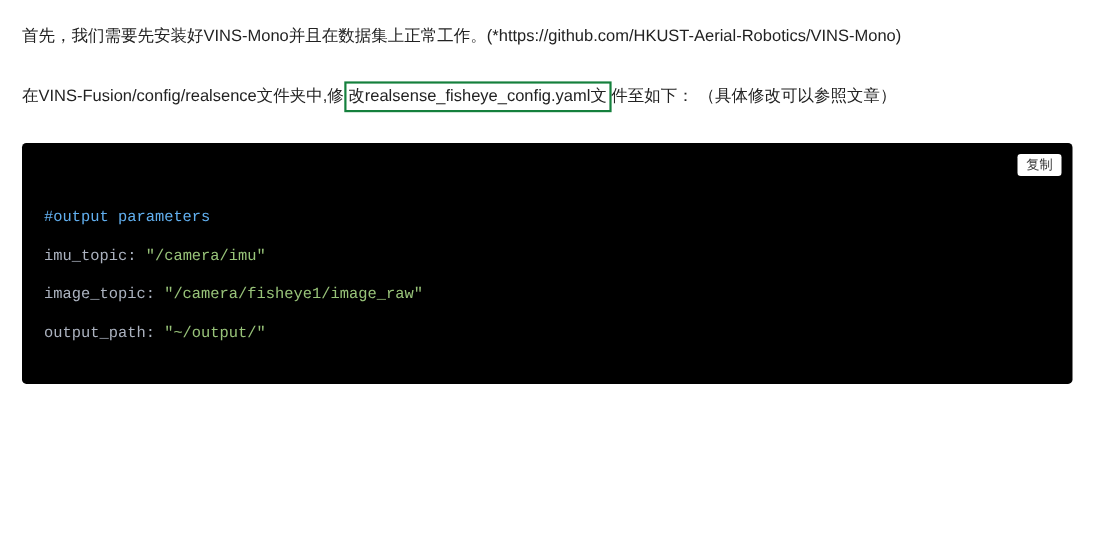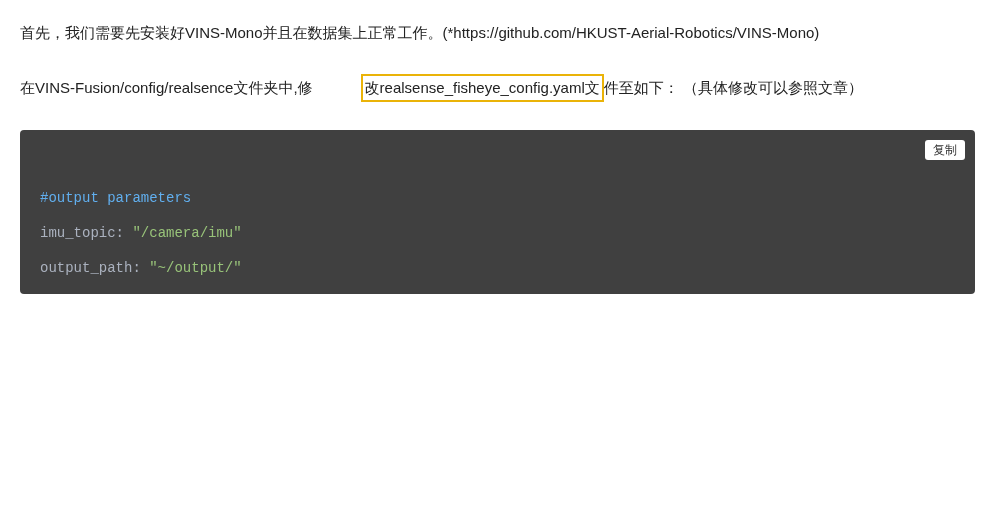--- a/index.html
+++ b/index.html
@@ -9,34 +9,33 @@
     color: #333;
     font-size: 15px;
     line-height: 1.7;
     padding: 20px;
     width: 995px;
   }
   .content { max-width: 955px; }
   p { margin-bottom: 28px; color: #222; }
   .bold { font-weight: 400; }
   .highlight-box {
-    border: 2px solid #eab308;
+    border: 2px solid #15803d;
     padding: 0 2px;
     display: inline-block;
     line-height: 1.6;
-    margin-left: 48px;
   }
   .code-block {
     position: relative;
-    background: #404040;
+    background: #000000;
     color: #abb2bf;
     font-family: Consolas, Monaco, "Courier New", monospace;
     font-size: 14px;
     line-height: 2.5;
-    padding: 16px 20px 8px 20px;
+    padding: 16px 20px 28px 20px;
     border-radius: 4px;
     margin-top: 10px;
     overflow: hidden;
   }
   .copy-btn {
     position: absolute;
     top: 10px;
     right: 10px;
     background: #ffffff;
     color: #333;
@@ -68,16 +67,17 @@
   <p>
     <span>在VINS-Fusion/config/realsence文件夹中,修</span><span class="highlight-box">改realsense_fisheye_config.yaml文</span><span>件至如下：  （具体修改可以参照</span><span class="bold">文章</span><span>）</span>
   </p>
 
 
   <div class="code-block">
     <div class="copy-btn">复制</div>
     <div class="code-blank"></div>
     <div class="code-line"><span class="y-comment">#output parameters</span></div>
     <div class="code-line"><span class="y-key">imu_topic: </span><span class="y-str">"/camera/imu"</span></div>
+    <div class="code-line"><span class="y-key">image_topic: </span><span class="y-str">"/camera/fisheye1/image_raw"</span></div>
     <div class="code-line"><span class="y-key">output_path: </span><span class="y-str">"~/output/"</span></div>
   </div>
 
 </div>
 
 </body></html>

